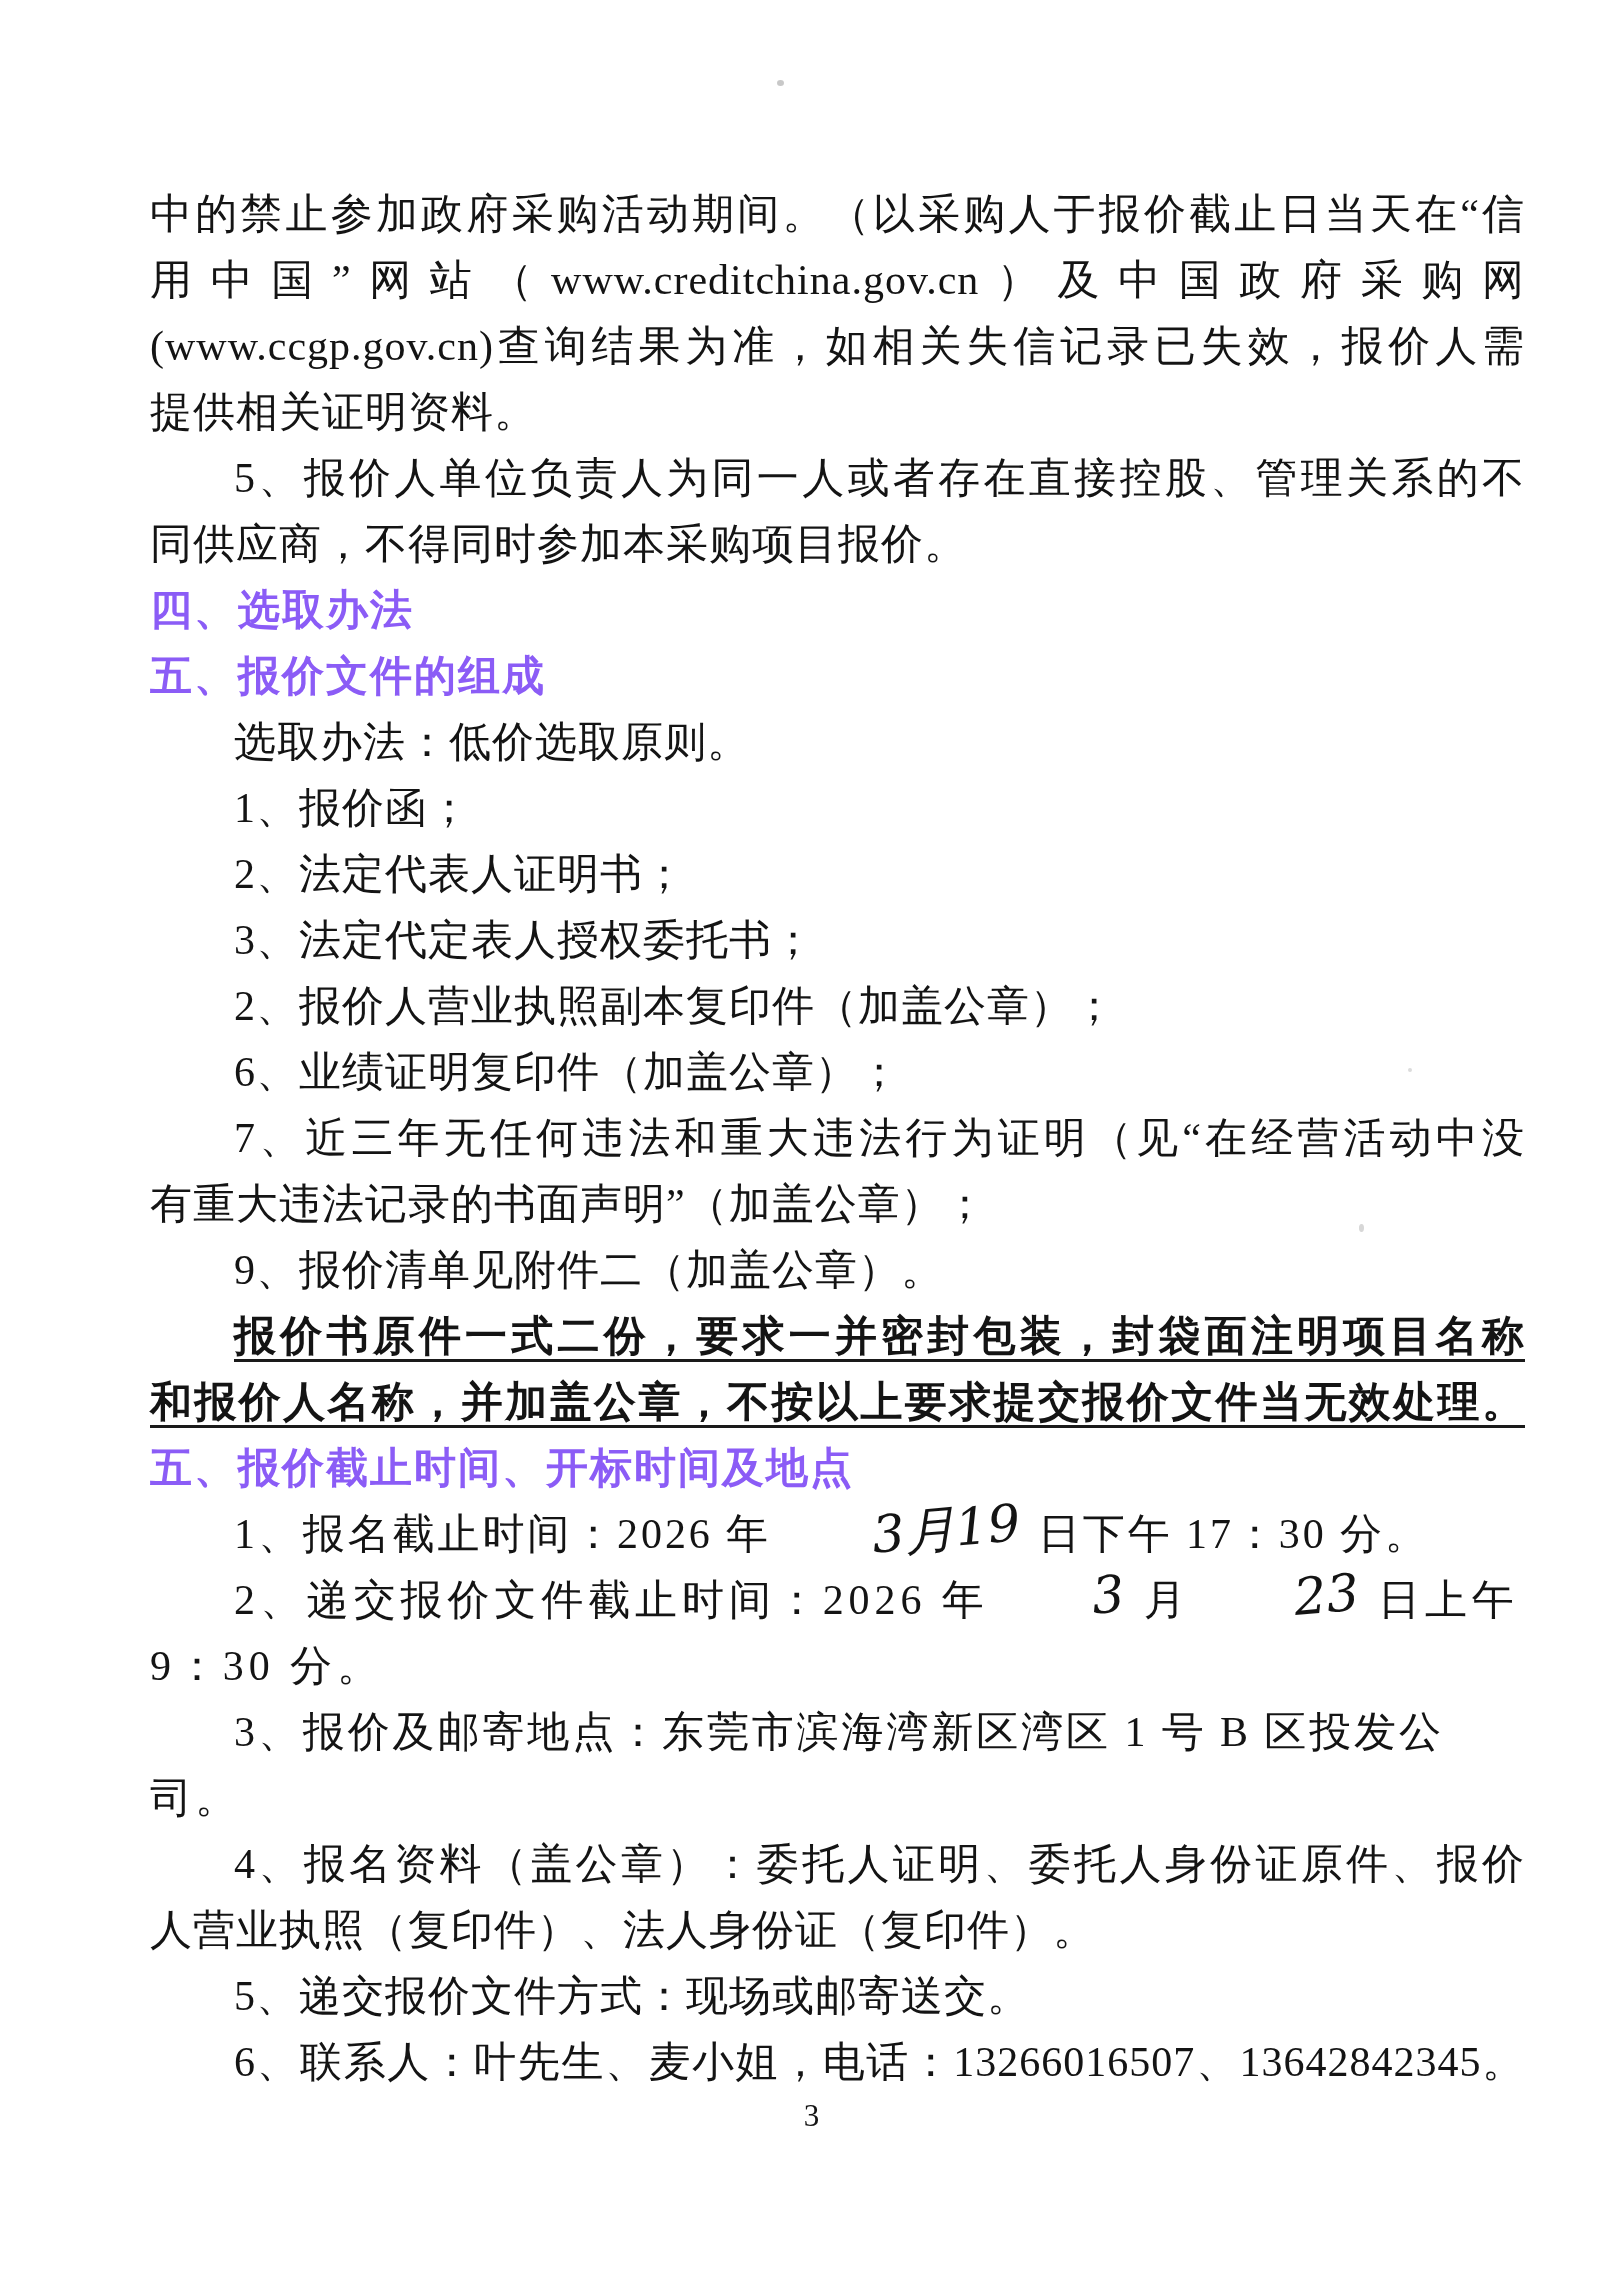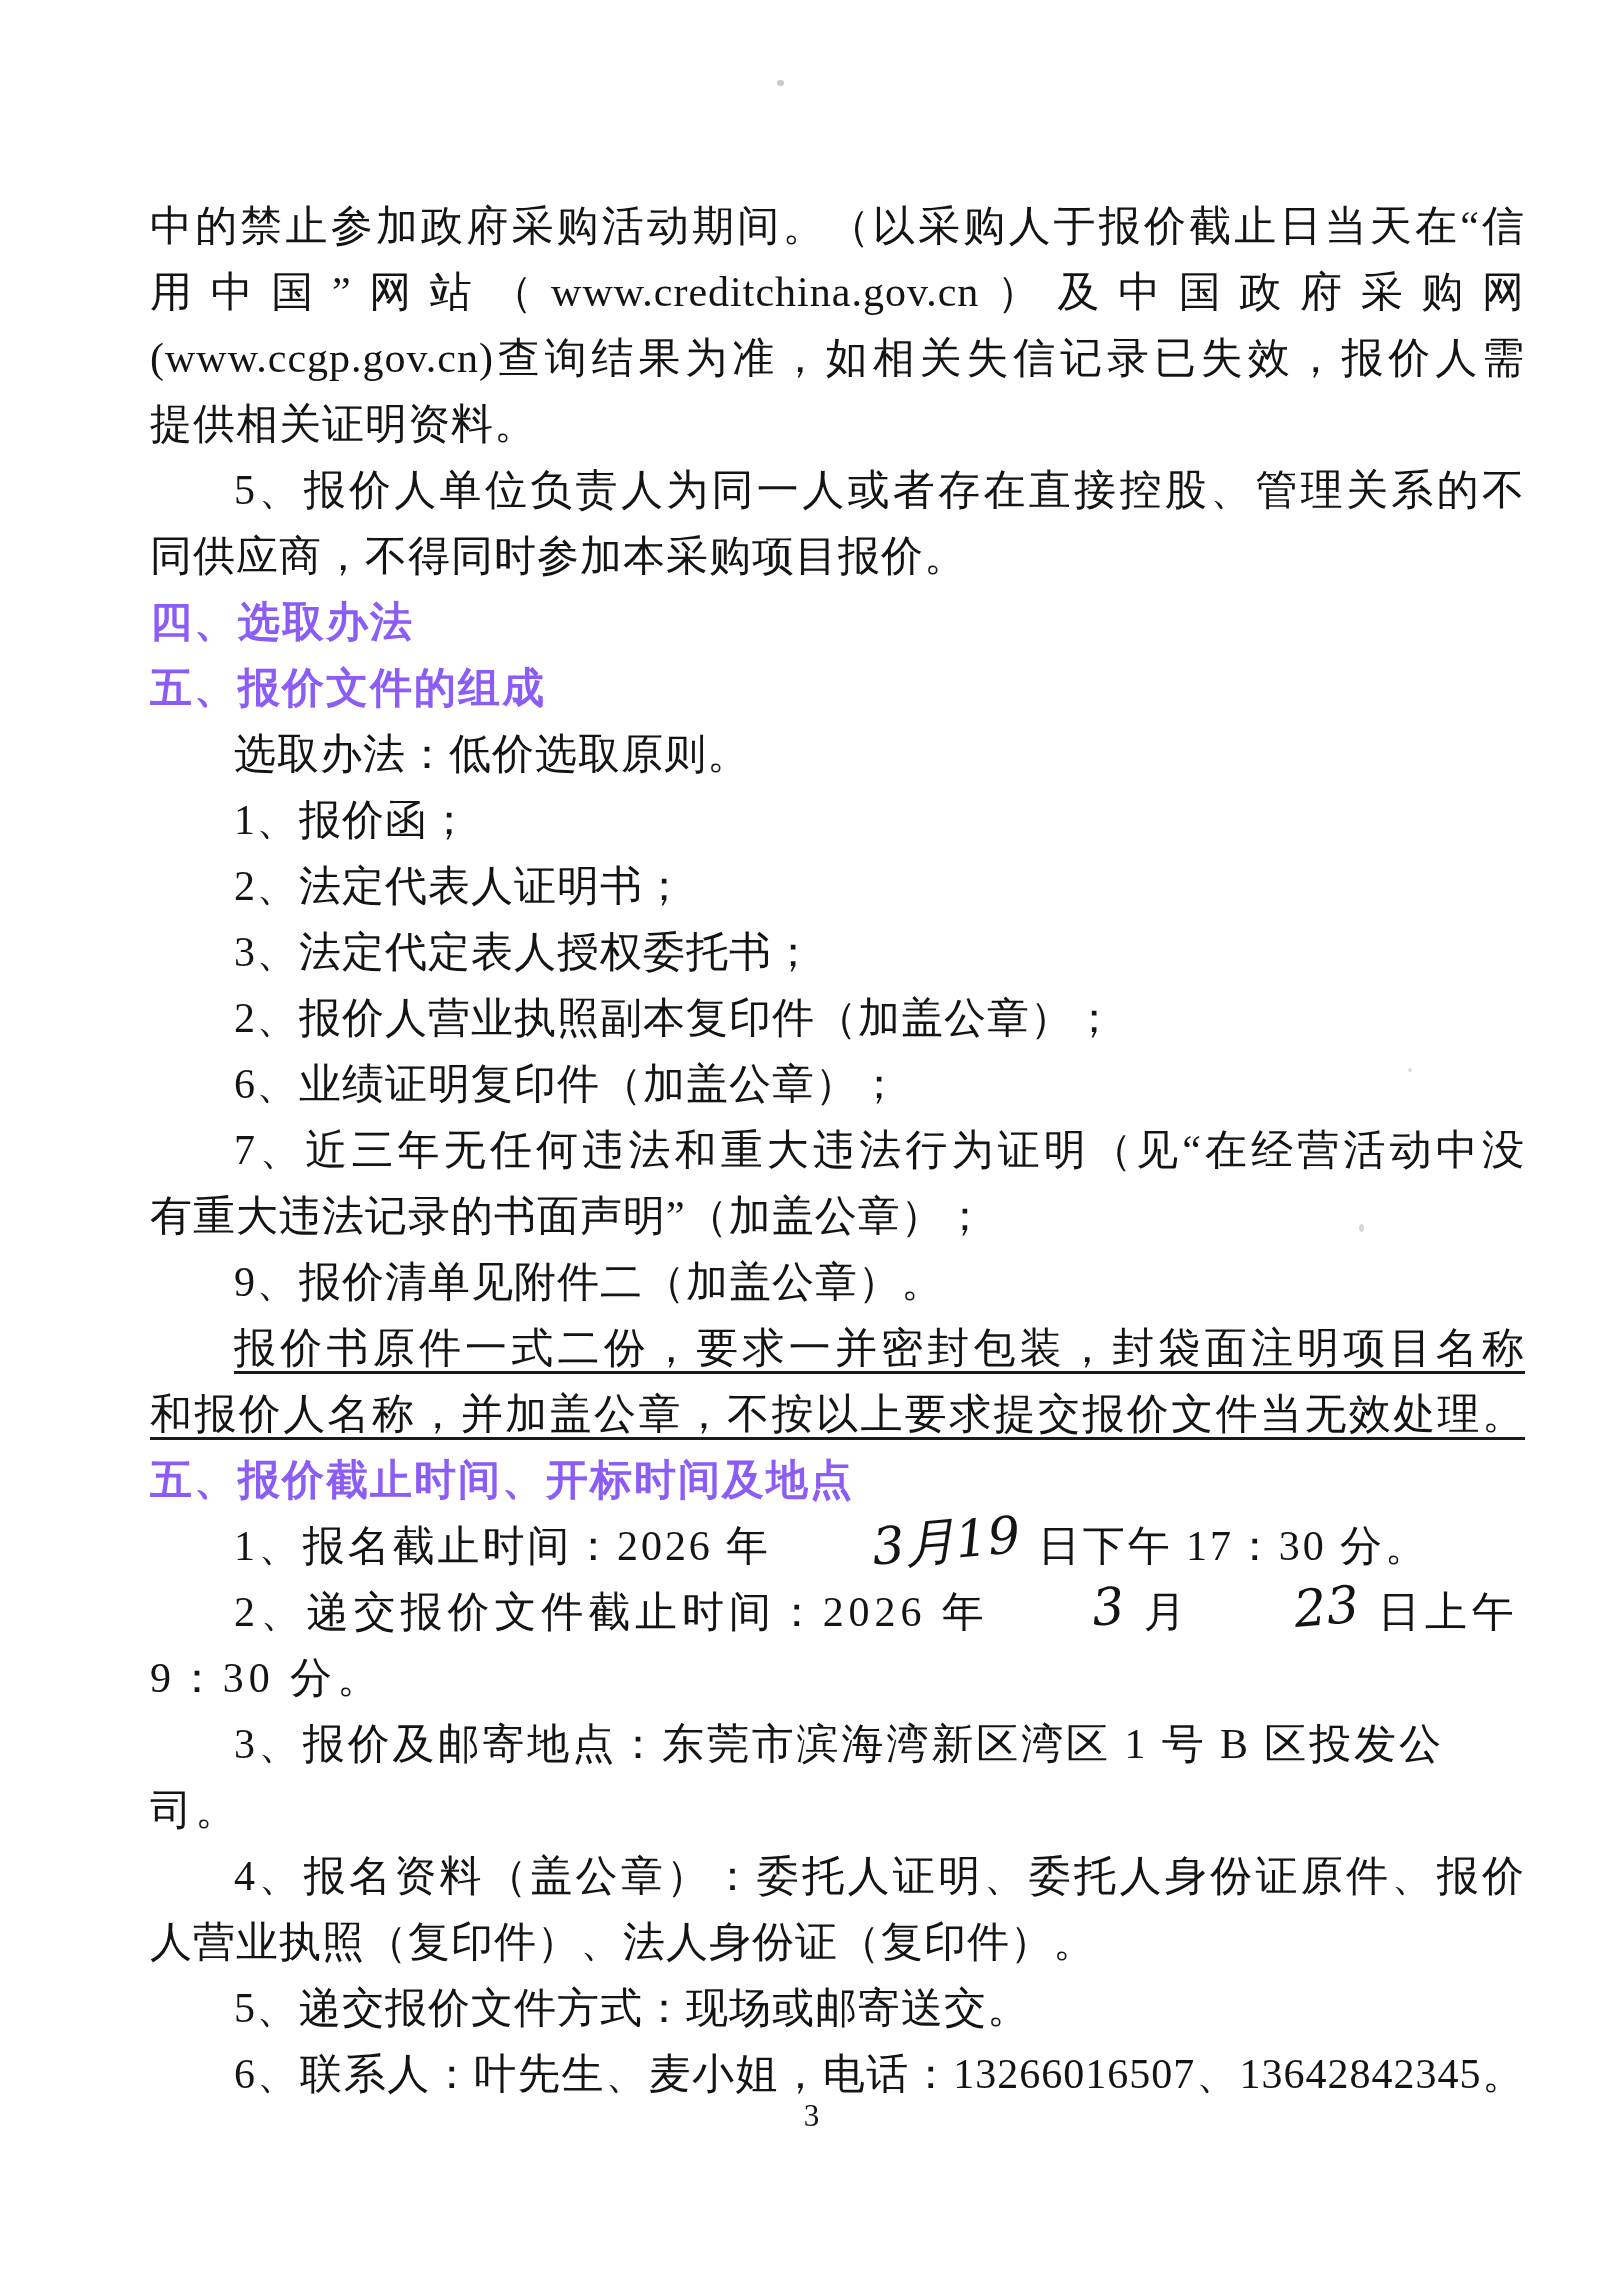--- a/index.html
+++ b/index.html
@@ -6,41 +6,41 @@
   .page{
     position:relative;
     width:1623px;height:2292px;
     background:#ffffff;
     overflow:hidden;
     font-family:"Liberation Serif","DejaVu Serif",serif;
     color:#141414;
   }
   .content{
     position:absolute;
-    left:150px;top:193px;
+    left:150px;top:181px;
     width:1375px;
   }
   .line{
     font-size:42px;
     line-height:66px;
     min-height:66px;
     letter-spacing:1px;
     white-space:normal;
     text-align:left;
   }
   .line.indent{ text-indent:84px; }
   .line.justify{ text-align:justify; text-align-last:justify; }
   .line.heading{
     font-family:"Liberation Sans","DejaVu Sans",sans-serif;
     font-weight:700;
     letter-spacing:2px;
     color:#8b5cf6;
   }
   .line.bold-underline{
-    font-weight:400;
+    font-weight:700;
     text-decoration:underline;
     text-decoration-thickness:2.9px;
     text-underline-offset:8.8px;
     text-decoration-color:#1a1a1a;
   }
   .seg{ }
   .hw{
     display:inline-block;
     font-family:"DejaVu Serif",serif;
     font-style:italic;

